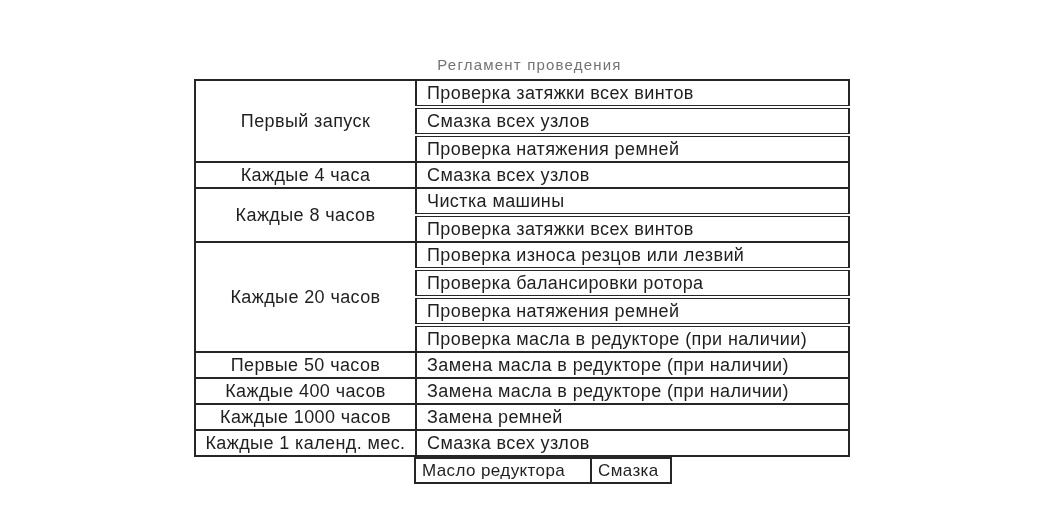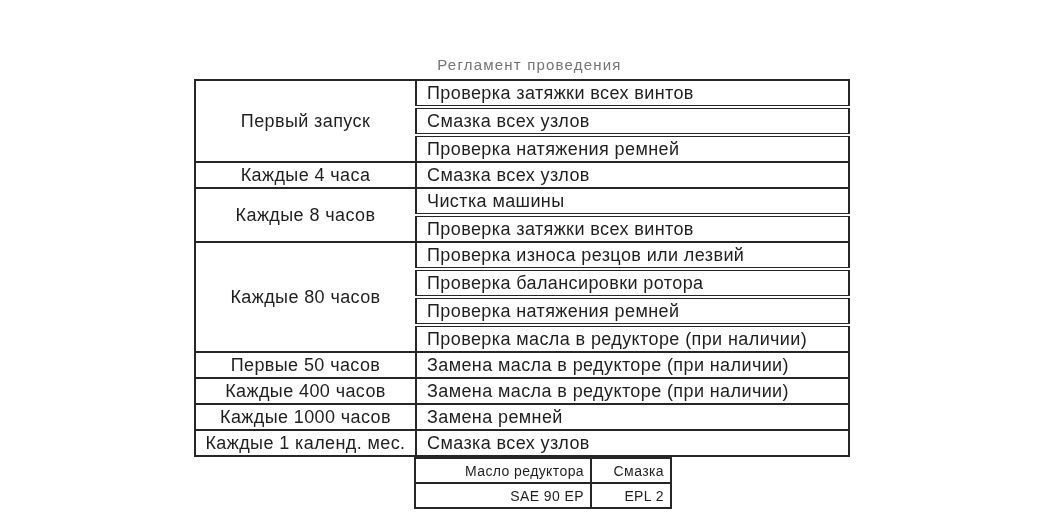--- a/index.html
+++ b/index.html
@@ -62,26 +62,26 @@
   .main-table td.task.mid {
     border-bottom: 4px double #262626;
   }
   .sub-table {
     position: absolute;
     left: 414px;
     top: 457px;
   }
   .sub-table td {
     border: 2px solid #262626;
-    font-size: 14px;
+    font-size: 17px;
     letter-spacing: 0.4px;
     color: #1f1f1f;
     padding: 0 6px;
     height: 23px;
-    text-align: right;
+    text-align: left;
     white-space: nowrap;
   }
   .sub-table td.col-oil   { width: 162px; }
   .sub-table td.col-grease{ width: 66px;  }
 </style>
 </head>
 <body>
 
 <div class="page">
 
@@ -110,21 +110,21 @@
 
       <tr>
         <td class="interval" rowspan="2">Каждые 8 часов</td>
         <td class="task mid">Чистка машины</td>
       </tr>
       <tr>
         <td class="task">Проверка затяжки всех винтов</td>
       </tr>
 
       <tr>
-        <td class="interval" rowspan="4">Каждые 80 часов</td>
+        <td class="interval" rowspan="4">Каждые 20 часов</td>
         <td class="task mid">Проверка износа резцов или лезвий</td>
       </tr>
       <tr>
         <td class="task mid">Проверка балансировки ротора</td>
       </tr>
       <tr>
         <td class="task mid">Проверка натяжения ремней</td>
       </tr>
       <tr>
         <td class="task">Проверка масла в редукторе (при наличии)</td>
@@ -151,20 +151,16 @@
       </tr>
     </tbody>
   </table>
 
   <table class="sub-table">
     <tbody>
       <tr>
         <td class="col-oil">Масло редуктора</td>
         <td class="col-grease">Смазка</td>
       </tr>
-      <tr>
-        <td class="col-oil">SAE 90 EP</td>
-        <td class="col-grease">EPL 2</td>
-      </tr>
     </tbody>
   </table>
 
 </div>
 
 </body></html>

